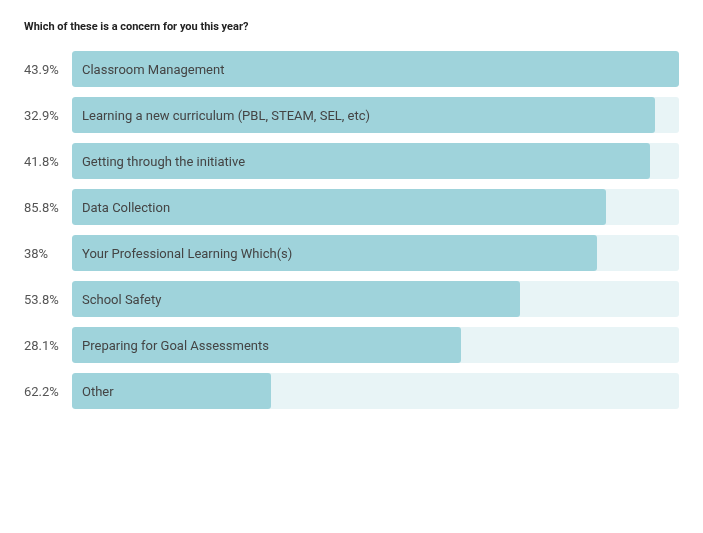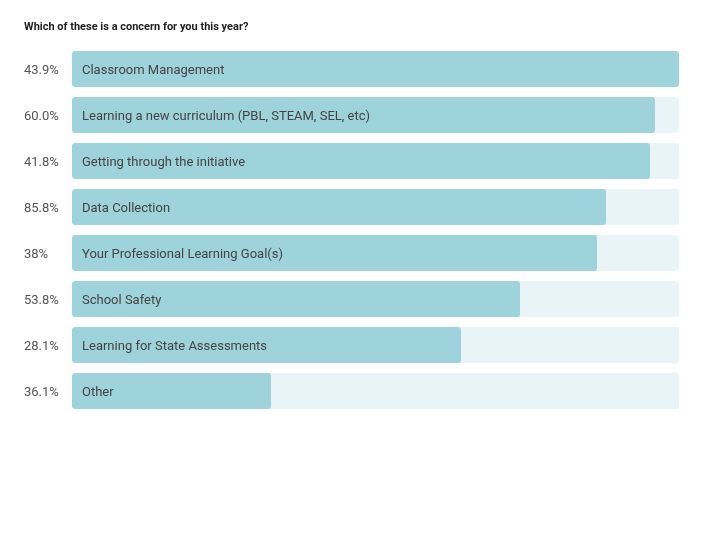--- a/index.html
+++ b/index.html
@@ -64,21 +64,21 @@
 
   <div id="bar-chart-root">
       <div class="bar-row">
         <div class="bar-label-pct">43.9%</div>
         <div class="bar-track">
           <div class="bar-fill" style="width: 100%;"></div>
           <span class="bar-text">Classroom Management</span>
         </div>
       </div>
       <div class="bar-row">
-        <div class="bar-label-pct">60.0%</div>
+        <div class="bar-label-pct">32.9%</div>
         <div class="bar-track">
           <div class="bar-fill" style="width: 96.1276%;"></div>
           <span class="bar-text">Learning a new curriculum (PBL, STEAM, SEL, etc)</span>
         </div>
       </div>
       <div class="bar-row">
         <div class="bar-label-pct">41.8%</div>
         <div class="bar-track">
           <div class="bar-fill" style="width: 95.2164%;"></div>
           <span class="bar-text">Getting through the initiative</span>
@@ -88,38 +88,38 @@
         <div class="bar-label-pct">85.8%</div>
         <div class="bar-track">
           <div class="bar-fill" style="width: 87.9271%;"></div>
           <span class="bar-text">Data Collection</span>
         </div>
       </div>
       <div class="bar-row">
         <div class="bar-label-pct">38%</div>
         <div class="bar-track">
           <div class="bar-fill" style="width: 86.5604%;"></div>
-          <span class="bar-text">Your Professional Learning Goal(s)</span>
+          <span class="bar-text">Your Professional Learning Which(s)</span>
         </div>
       </div>
       <div class="bar-row">
         <div class="bar-label-pct">53.8%</div>
         <div class="bar-track">
           <div class="bar-fill" style="width: 73.8041%;"></div>
           <span class="bar-text">School Safety</span>
         </div>
       </div>
       <div class="bar-row">
         <div class="bar-label-pct">28.1%</div>
         <div class="bar-track">
           <div class="bar-fill" style="width: 64.0091%;"></div>
-          <span class="bar-text">Learning for State Assessments</span>
+          <span class="bar-text">Preparing for Goal Assessments</span>
         </div>
       </div>
       <div class="bar-row">
-        <div class="bar-label-pct">36.1%</div>
+        <div class="bar-label-pct">62.2%</div>
         <div class="bar-track">
           <div class="bar-fill" style="width: 32.8018%;"></div>
           <span class="bar-text">Other</span>
         </div>
       </div>
     </div>
 </div>
 
 </body></html>

